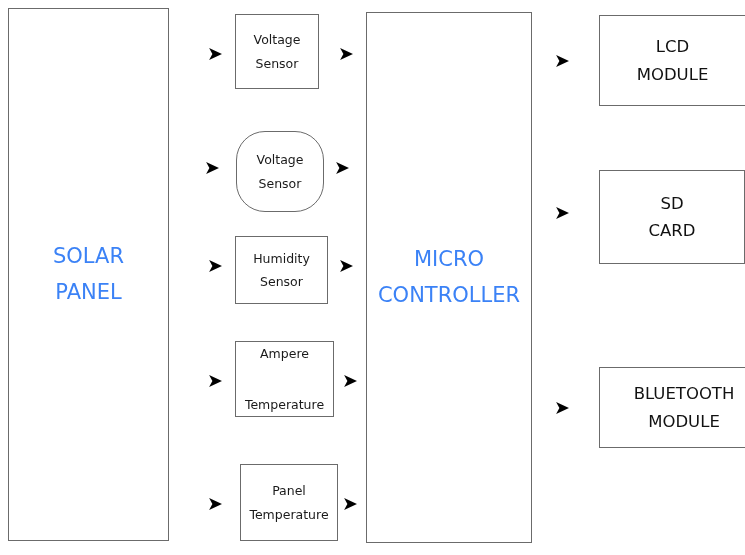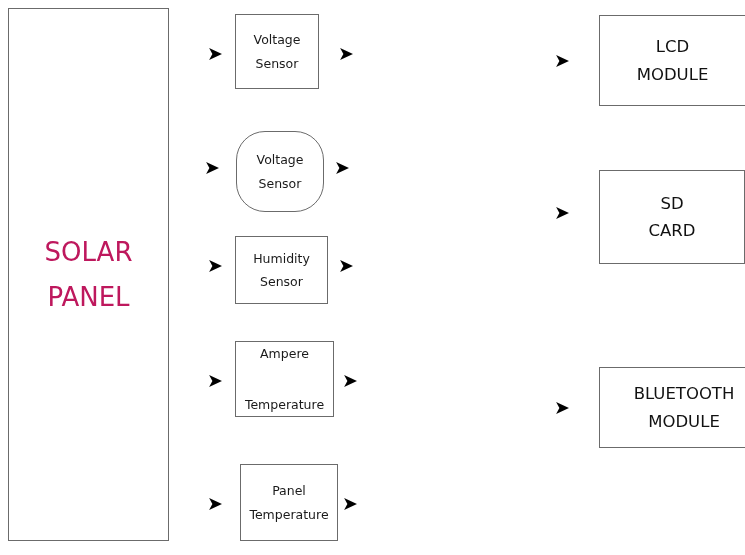--- a/index.html
+++ b/index.html
@@ -28,23 +28,23 @@
     text-align: center;
     line-height: 1.55;
     color: #1a1a1a;
   }
   .node .line {
     display: block;
     white-space: nowrap;
   }
   
   .node-big {
-    font-size: 26px;
+    font-size: 21px;
     line-height: 1.7;
-    color: #be185d;
+    color: #3b82f6;
   }
   
   .node-out {
     font-size: 16.5px;
     line-height: 1.65;
     color: #111111;
     margin-left: 16px;
   }
   
   .node-sensor {
@@ -122,20 +122,24 @@
   <div class="node node-sensor" id="node-ampere-temperature">
     <span class="line">Ampere</span>
     <span class="line">Temperature</span>
   </div>
 
   <div class="node node-sensor" id="node-panel-temperature">
     <span class="line">Panel</span>
     <span class="line">Temperature</span>
   </div>
 
+  <div class="node node-big" id="node-microcontroller">
+    <span class="line">MICRO</span>
+    <span class="line">CONTROLLER</span>
+  </div>
 
   <div class="node node-out" id="node-lcd-display">
     <span class="line">LCD</span>
     <span class="line">MODULE</span>
   </div>
 
   <div class="node node-out" id="node-sd-card">
     <span class="line">SD</span>
     <span class="line">CARD</span>
   </div>

